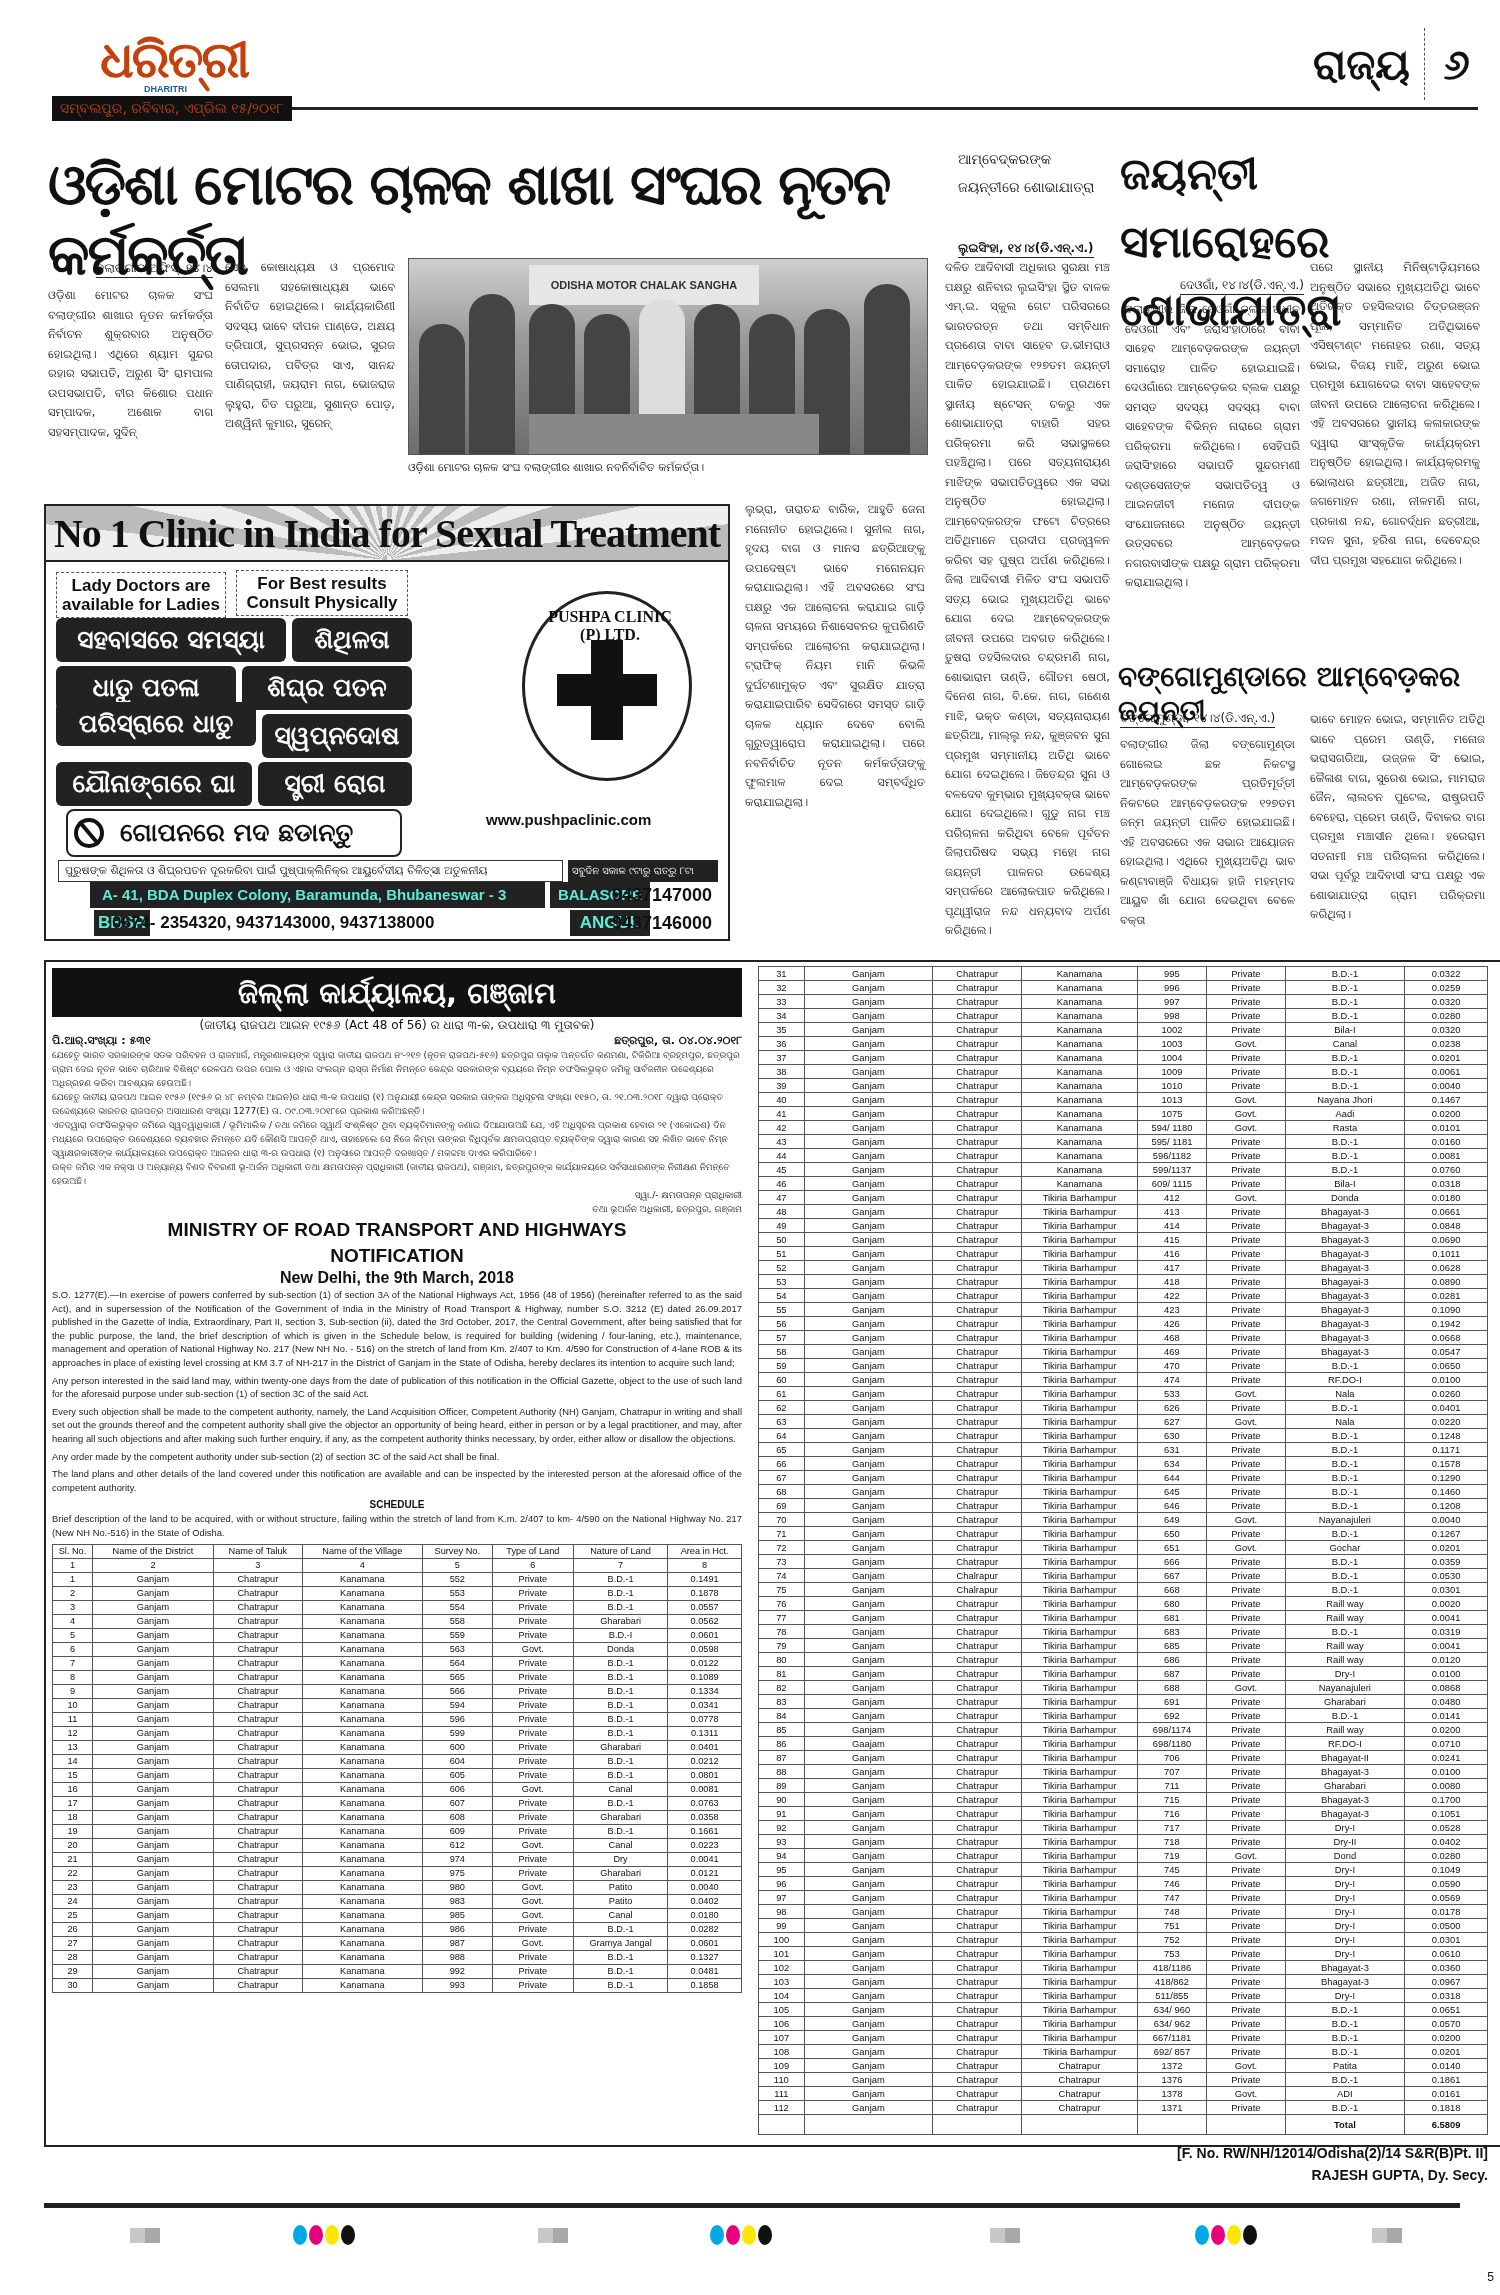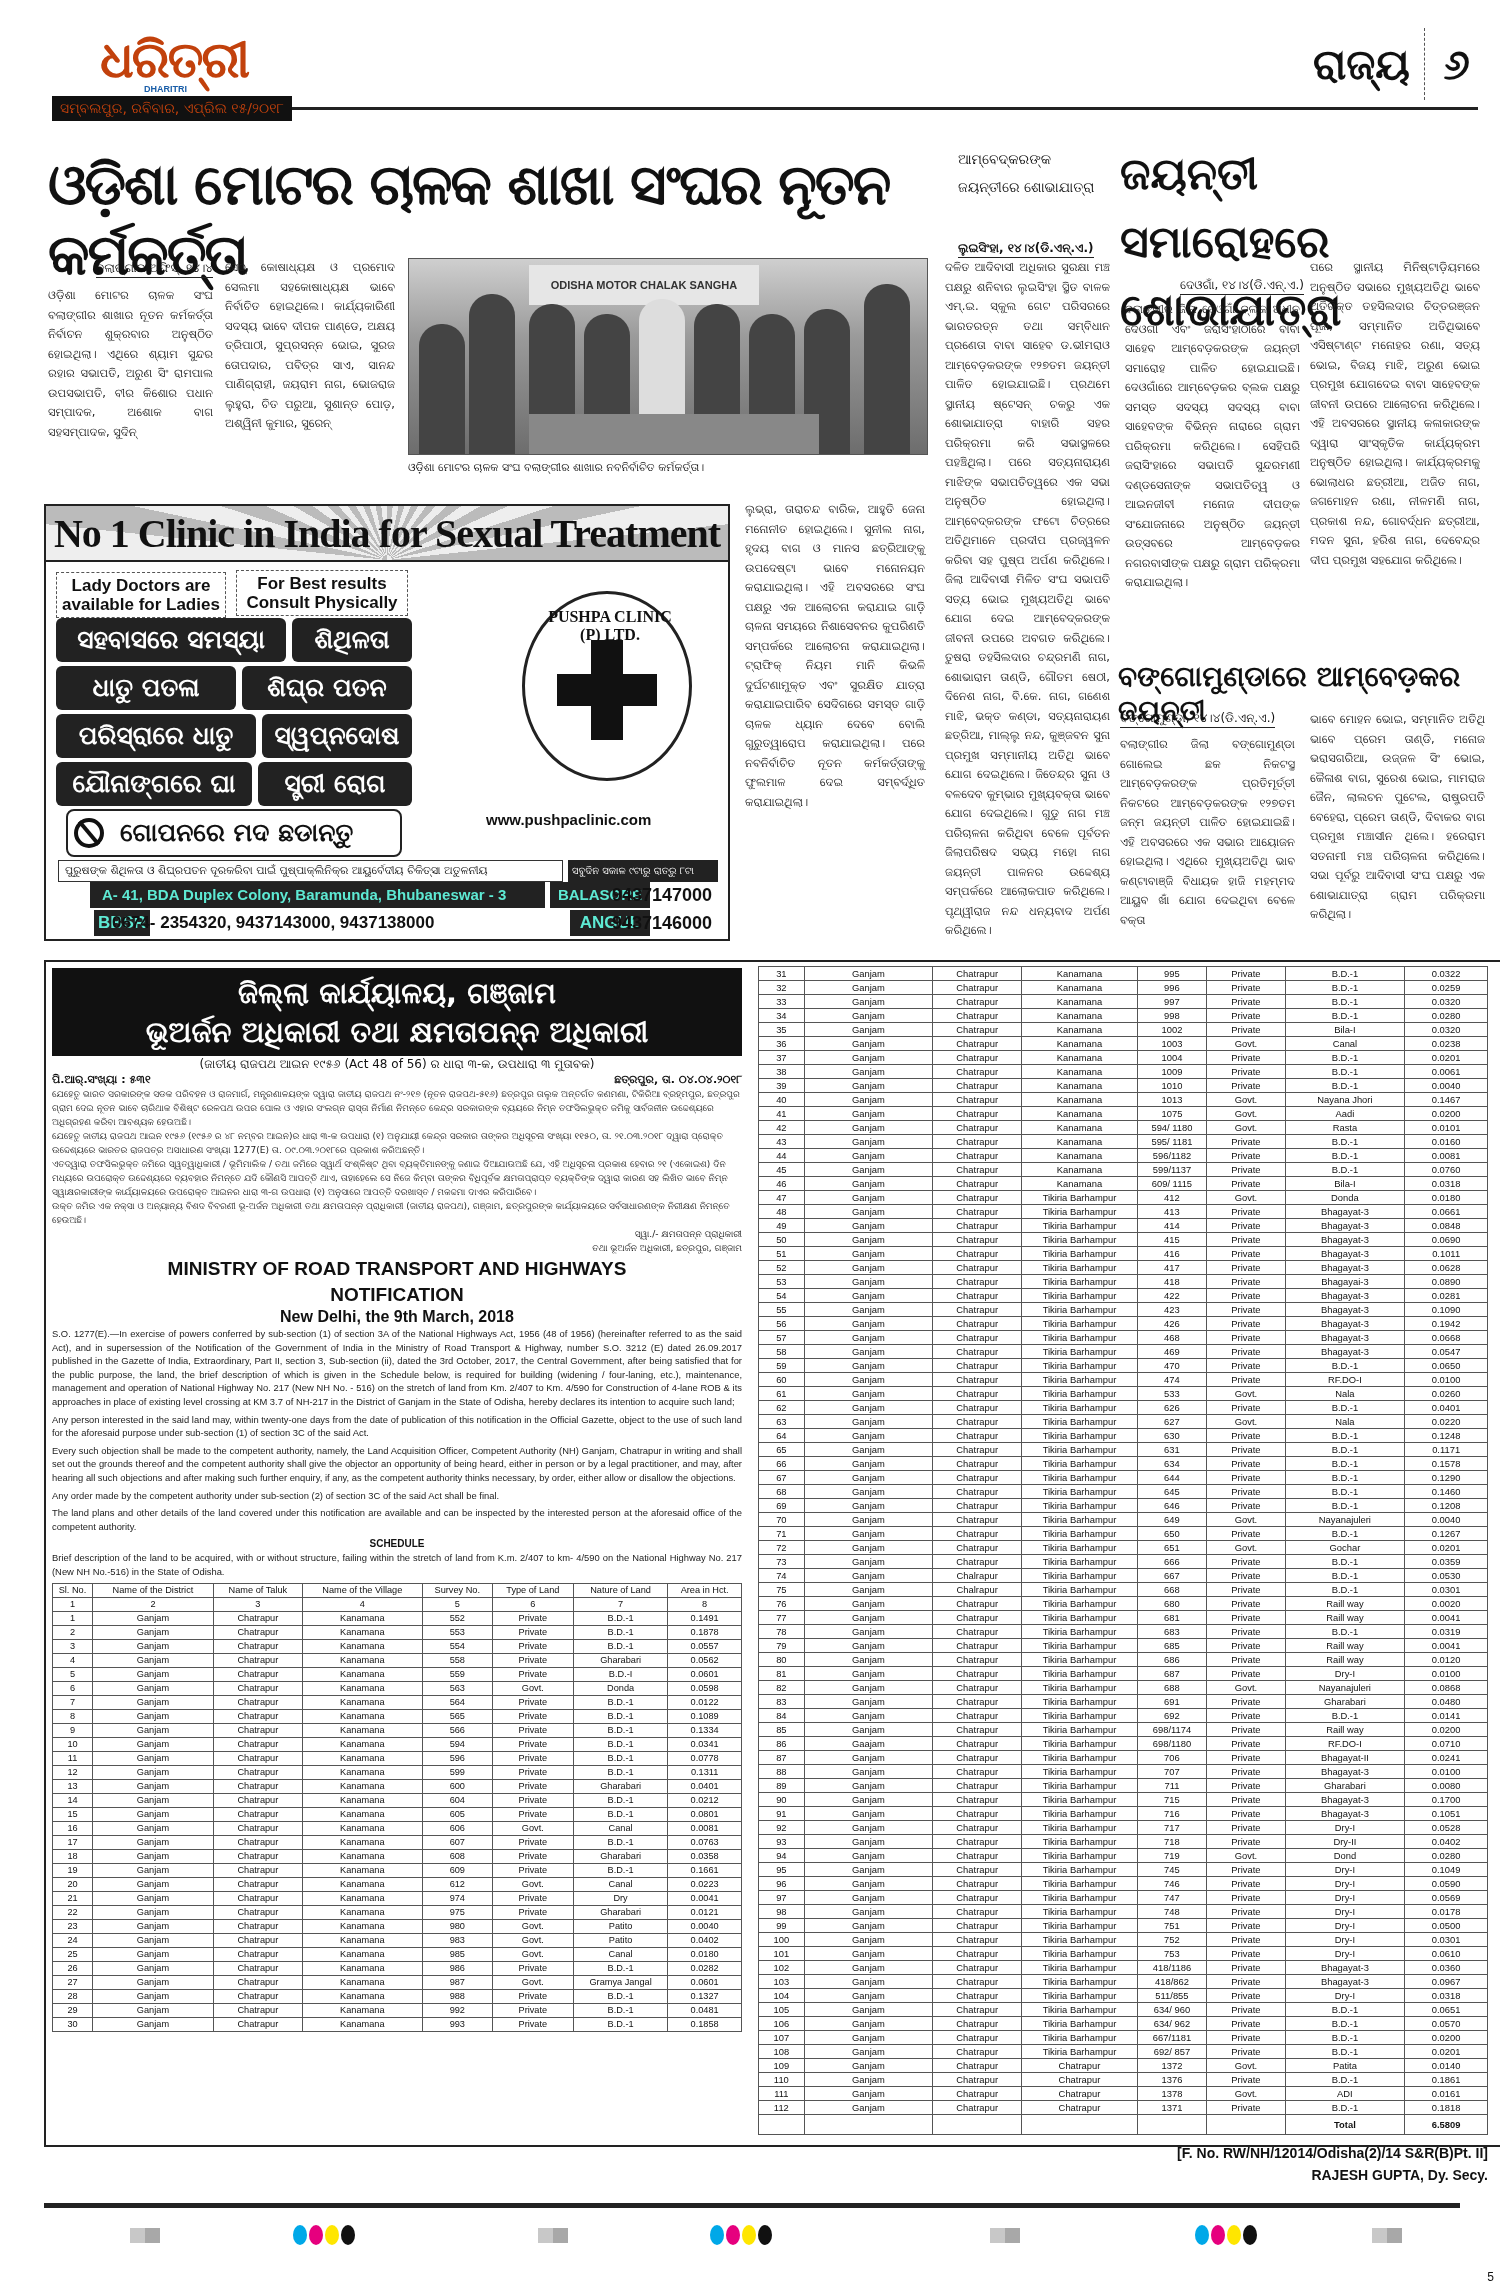--- a/index.html
+++ b/index.html
@@ -119,21 +119,21 @@
 <div class="abs col-text" style="left:1310px;top:710px;width:175px;height:230px;overflow:hidden;">ଭାବେ ମୋହନ ଭୋଇ, ସମ୍ମାନିତ ଅତିଥି ଭାବେ ପ୍ରେମ ତାଣ୍ଡି, ମନୋଜ ଭରାସଗରିଆ, ଉଜ୍ଜଳ ସିଂ ଭୋଇ, କୈଳାଶ ବାଗ, ସୁରେଶ ଭୋଇ, ମାମରାଜ ଜୈନ, ଲାଲଚନ ପୁଟେଲ, ରାଷ୍ଟ୍ରପତି ବେହେରା, ପ୍ରେମ ତାଣ୍ଡି, ଦିବାକର ବାଗ ପ୍ରମୁଖ ମଞ୍ଚାସୀନ ଥିଲେ। ହରେରାମ ସତନାମୀ ମଞ୍ଚ ପରିଚାଳନା କରିଥିଲେ। ସଭା ପୂର୍ବରୁ ଆଦିବାସୀ ସଂଘ ପକ୍ଷରୁ ଏକ ଶୋଭାଯାତ୍ରା ଗ୍ରାମ ପରିକ୍ରମା କରିଥିଲା।</div>
 
 <div class="abs ad">
   <div class="ad-title">No 1 Clinic in India for Sexual Treatment</div>
   <div class="ad-note" style="left:10px;top:66px;width:170px;">Lady Doctors are available for Ladies</div>
   <div class="ad-note" style="left:190px;top:64px;width:172px;">For Best results Consult Physically</div>
   <div class="ad-pill" style="left:10px;top:112px;width:230px;">ସହବାସରେ ସମସ୍ୟା</div>
   <div class="ad-pill" style="left:246px;top:112px;width:120px;">ଶିଥିଳତା</div>
   <div class="ad-pill" style="left:10px;top:160px;width:180px;">ଧାତୁ ପତଳା</div>
   <div class="ad-pill" style="left:196px;top:160px;width:170px;">ଶିଘ୍ର ପତନ</div>
-  <div class="ad-pill" style="left:10px;top:208px;width:200px;">ପରିସ୍ରାରେ ଧାତୁ</div>
+  <div class="ad-pill" style="left:10px;top:196px;width:200px;">ପରିସ୍ରାରେ ଧାତୁ</div>
   <div class="ad-pill" style="left:216px;top:208px;width:150px;">ସ୍ୱପ୍ନଦୋଷ</div>
   <div class="ad-pill" style="left:10px;top:256px;width:196px;">ଯୌନାଙ୍ଗରେ ଘା</div>
   <div class="ad-pill" style="left:212px;top:256px;width:154px;">ସ୍ତ୍ରୀ ରୋଗ</div>
   <div class="ad-box" style="left:20px;top:303px;width:336px;height:48px;">
     <span class="no-icon"></span>
     <span>ଗୋପନରେ ମଦ ଛଡାନ୍ତୁ</span>
   </div>
   <div class="seal">
     <div class="seal-text">PUSHPA CLINIC (P) LTD.</div>
     <div class="cross-v"></div>
@@ -159,21 +159,20 @@
   <span style="position:absolute;left:566px;font-size:18px;">9437146000</span>
 </div>
 <div class="abs" style="left:46px;top:938px;width:682px;height:0;"></div>
 <div class="abs" style="left:46px;top:910px;width:0;height:0;"></div>
 <div class="abs" style="left:46px;top:913px;"></div>
 
 <div class="abs notice">
   <div class="notice-left">
     <div class="notice-banner">
       <div>ଜିଲ୍ଲା କାର୍ଯ୍ୟାଳୟ, ଗଞ୍ଜାମ</div>
-      <div>ଭୂଅର୍ଜନ ଅଧିକାରୀ ତଥା କ୍ଷମତାପନ୍ନ ଅଧିକାରୀ</div>
     </div>
     <div class="odia-sub2">(ଜାତୀୟ ରାଜପଥ ଆଇନ ୧୯୫୬ (Act 48 of 56) ର ଧାରା ୩-କ, ଉପଧାରା ୩ ମୁତାବକ)</div>
     <div class="odia-ref">
       <span>ପି.ଆର୍.ସଂଖ୍ୟା : ୫୩୧</span>
       <span>ଛତ୍ରପୁର, ତା. ୦୪.୦୪.୨୦୧୮</span>
     </div>
     <div class="odia-body">ଯେହେତୁ ଭାରତ ସରକାରଙ୍କ ସଡକ ପରିବହନ ଓ ରାଜମାର୍ଗ, ମନ୍ତ୍ରଣାଳୟଙ୍କ ଦ୍ୱାରା ଜାତୀୟ ରାଜପଥ ନଂ-୨୧୭ (ନୂତନ ରାଜପଥ-୫୧୬) ଛତ୍ରପୁର ତାଲୁକ ଅନ୍ତର୍ଗତ କଣମଣା, ଟିକିରିଆ ବ୍ରହ୍ମପୁର, ଛତ୍ରପୁର ଗ୍ରାମ ଦେଇ ନୂତନ ଭାବେ ଚାରିଥାକ ବିଶିଷ୍ଟ ରେଳପଥ ଉପର ପୋଲ ଓ ଏହାର ସଂଲଗ୍ନ ରାସ୍ତା ନିର୍ମାଣ ନିମନ୍ତେ କେନ୍ଦ୍ର ସରକାରଙ୍କ ବ୍ୟୟରେ ନିମ୍ନ ତଫସିଲଭୁକ୍ତ ଜମିକୁ ସାର୍ବଜନୀନ ଉଦ୍ଦେଶ୍ୟରେ ଅଧିଗ୍ରହଣ କରିବା ଆବଶ୍ୟକ ହେଉଅଛି।</div>
     <div class="odia-body">ଯେହେତୁ ଜାତୀୟ ରାଜପଥ ଆଇନ ୧୯୫୬ (୧୯୫୬ ର ୪୮ ନମ୍ବର ଆଇନ)ର ଧାରା ୩-କ ଉପଧାରା (୧) ଅନୁଯାୟୀ କେନ୍ଦ୍ର ସରକାର ତାଙ୍କର ଅଧିସୂଚନା ସଂଖ୍ୟା ୧୧୫୦, ତା. ୨୧.୦୩.୨୦୧୮ ଦ୍ୱାରା ପ୍ରୋକ୍ତ ଉଦ୍ଦେଶ୍ୟରେ ଭାରତର ରାଜପତ୍ର ଅସାଧାରଣ ସଂଖ୍ୟା 1277(E) ତା. ୦୯.୦୩.୨୦୧୮ରେ ପ୍ରକାଶ କରିଅଛନ୍ତି।</div>
     <div class="odia-body">ଏତଦ୍ୱାରା ତଫସିଲଭୁକ୍ତ ଜମିରେ ସ୍ୱତ୍ୱାଧିକାରୀ / ଭୂମିମାଲିକ / ତଥା ଜମିରେ ସ୍ୱାର୍ଥ ସଂଶ୍ଳିଷ୍ଟ ଥିବା ବ୍ୟକ୍ତିମାନଙ୍କୁ ଜଣାଇ ଦିଆଯାଉଅଛି ଯେ, ଏହି ଅଧିସୂଚନା ପ୍ରକାଶ ହେବାର ୨୧ (ଏକୋଇଶ) ଦିନ ମଧ୍ୟରେ ଉପରୋକ୍ତ ଉଦ୍ଦେଶ୍ୟରେ ବ୍ୟବହାର ନିମନ୍ତେ ଯଦି କୌଣସି ଆପତ୍ତି ଥାଏ, ତାହାହେଲେ ସେ ନିଜେ କିମ୍ବା ତାଙ୍କର ବିଧିପୂର୍ବକ କ୍ଷମତାପ୍ରାପ୍ତ ବ୍ୟକ୍ତିଙ୍କ ଦ୍ୱାରା କାରଣ ସହ ଲିଖିତ ଭାବେ ନିମ୍ନ ସ୍ୱାକ୍ଷରକାରୀଙ୍କ କାର୍ଯ୍ୟାଳୟରେ ଉପରୋକ୍ତ ଆଇନର ଧାରା ୩-ଗ ଉପଧାରା (୧) ଅନୁସାରେ ଆପତ୍ତି ଦରଖାସ୍ତ / ମକଦ୍ଦମା ଦାଏର କରିପାରିବେ।</div>
     <div class="odia-body">ଉକ୍ତ ଜମିର ଏକ ନକ୍ସା ଓ ଅନ୍ୟାନ୍ୟ ବିଶଦ ବିବରଣୀ ଭୂ-ଅର୍ଜନ ଅଧିକାରୀ ତଥା କ୍ଷମତାପନ୍ନ ପ୍ରାଧିକାରୀ (ଜାତୀୟ ରାଜପଥ), ଗଞ୍ଜାମ, ଛତ୍ରପୁରଙ୍କ କାର୍ଯ୍ୟାଳୟରେ ସର୍ବସାଧାରଣଙ୍କ ନିରୀକ୍ଷଣ ନିମନ୍ତେ ହେଉଅଛି।</div>

